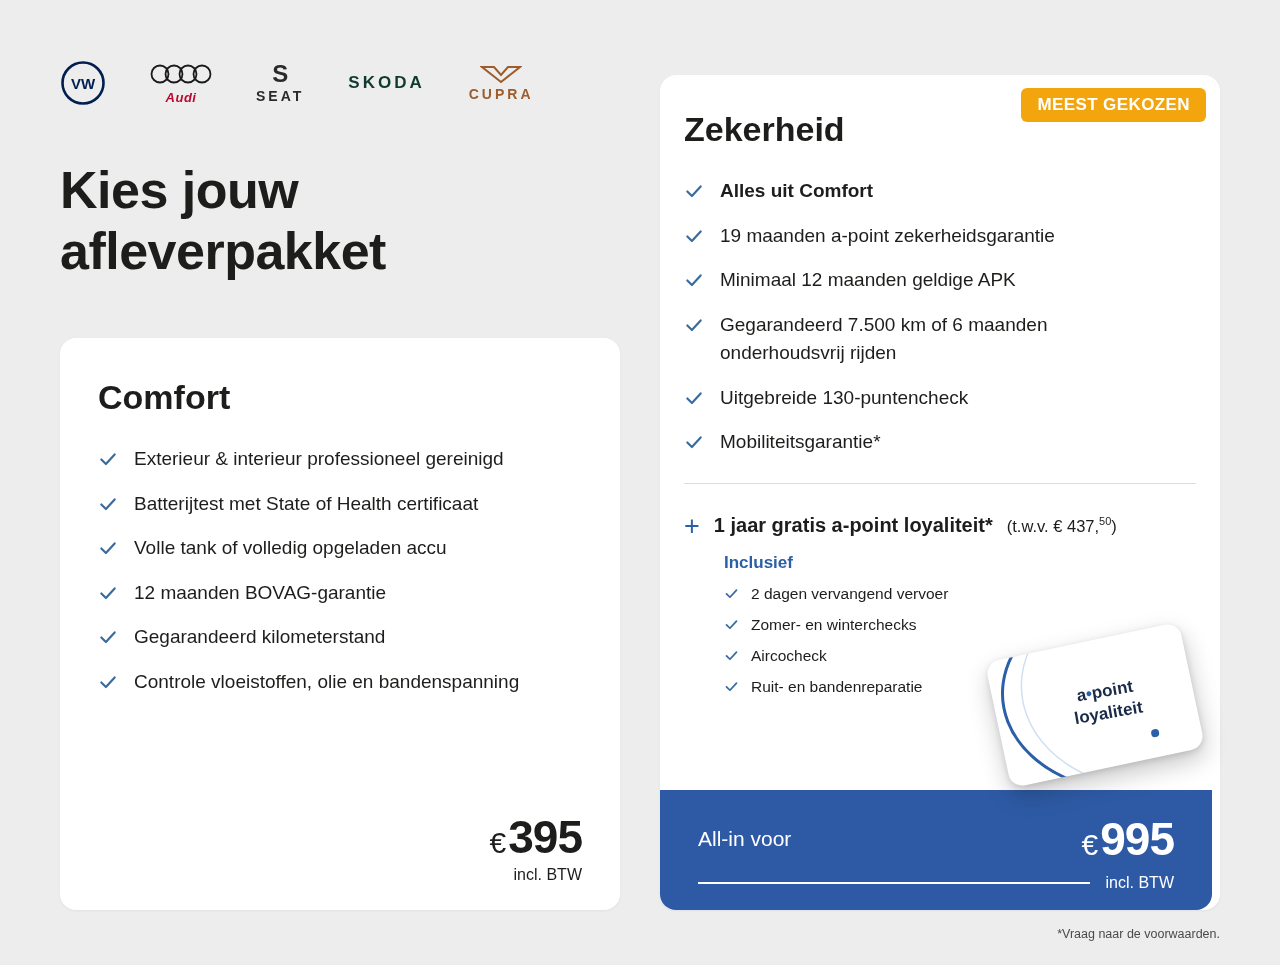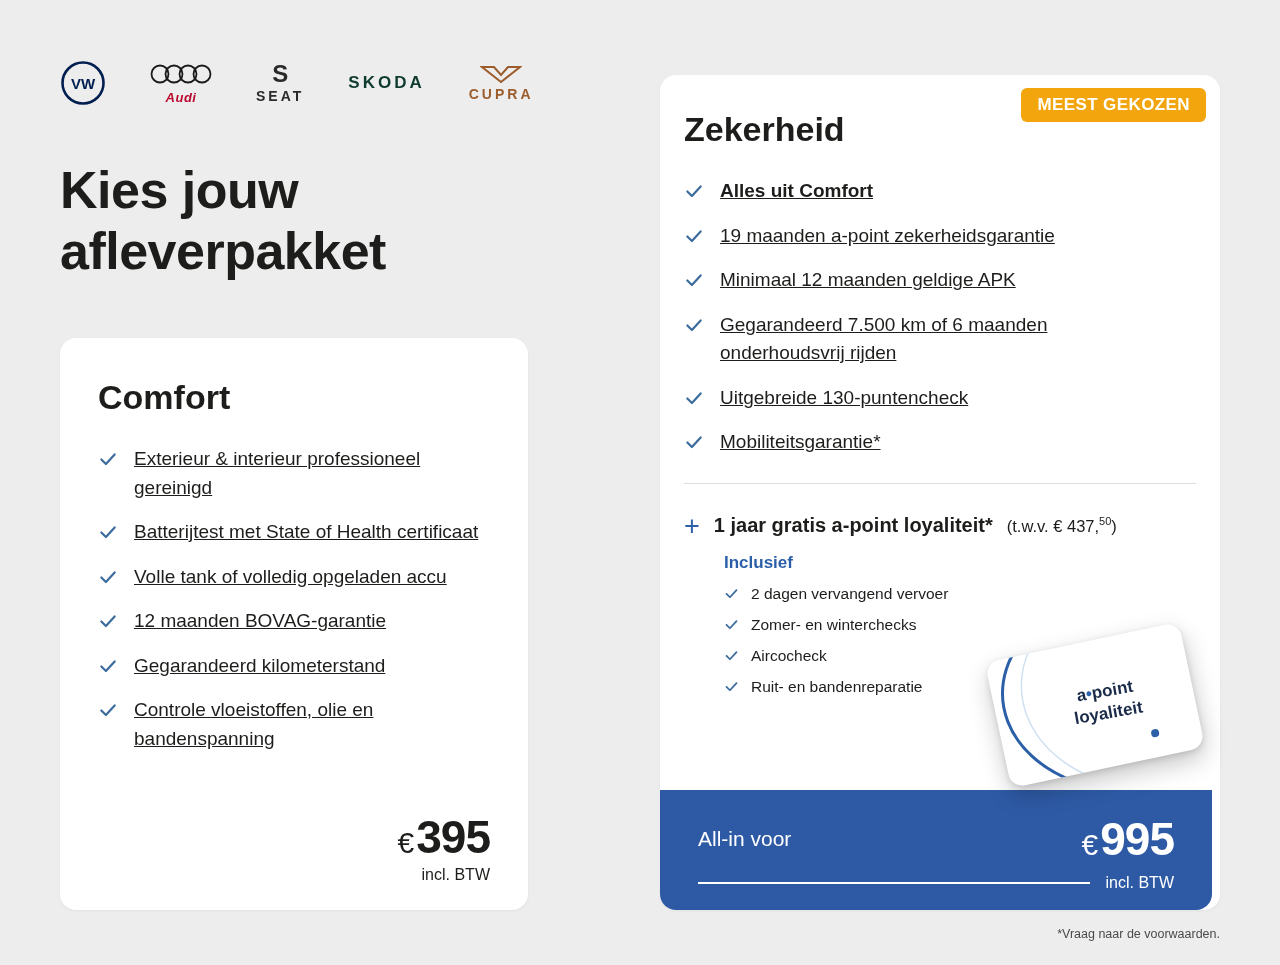--- a/index.html
+++ b/index.html
@@ -24,27 +24,27 @@
   .headline {
     position:absolute; left:60px; top:160px; width:400px;
     font-size:52px; font-weight:700; line-height:1.18; letter-spacing:-0.5px; color:#1d1d1b;
   }
 
   
   .card {
     position:absolute; background:#fff; border-radius:16px;
     box-shadow:0 1px 3px rgba(0,0,0,0.05);
   }
-  .card-comfort { left:60px; top:338px; width:468px; height:572px; padding:40px 38px; }
+  .card-comfort { left:60px; top:338px; width:560px; height:572px; padding:40px 38px; }
   .card-zekerheid { left:660px; top:75px; width:560px; height:835px; padding:35px 24px; }
 
   .card-title { font-size:34px; font-weight:700; margin-bottom:28px; }
 
   ul.features { list-style:none; }
-  ul.features li { display:flex; align-items:flex-start; gap:16px; margin-bottom:16px; font-size:19px; line-height:1.5;text-decoration:underline; }
+  ul.features li { display:flex; align-items:flex-start; gap:16px; margin-bottom:16px; font-size:19px; line-height:1.5; }
   .chk { flex:0 0 auto; margin-top:4px; color:#3a6b9c; display:inline-flex; }
   .feature-text { max-width:400px; }
   li.bold .feature-text { font-weight:700; }
 
   .price-block { position:absolute; right:38px; bottom:26px; text-align:right; }
   .euro { font-size:30px; font-weight:400; margin-right:2px; }
   .amount { font-size:46px; font-weight:700; letter-spacing:-1px;margin-top:40px; }
   .vat { font-size:16px; margin-top:2px; }
 
   

